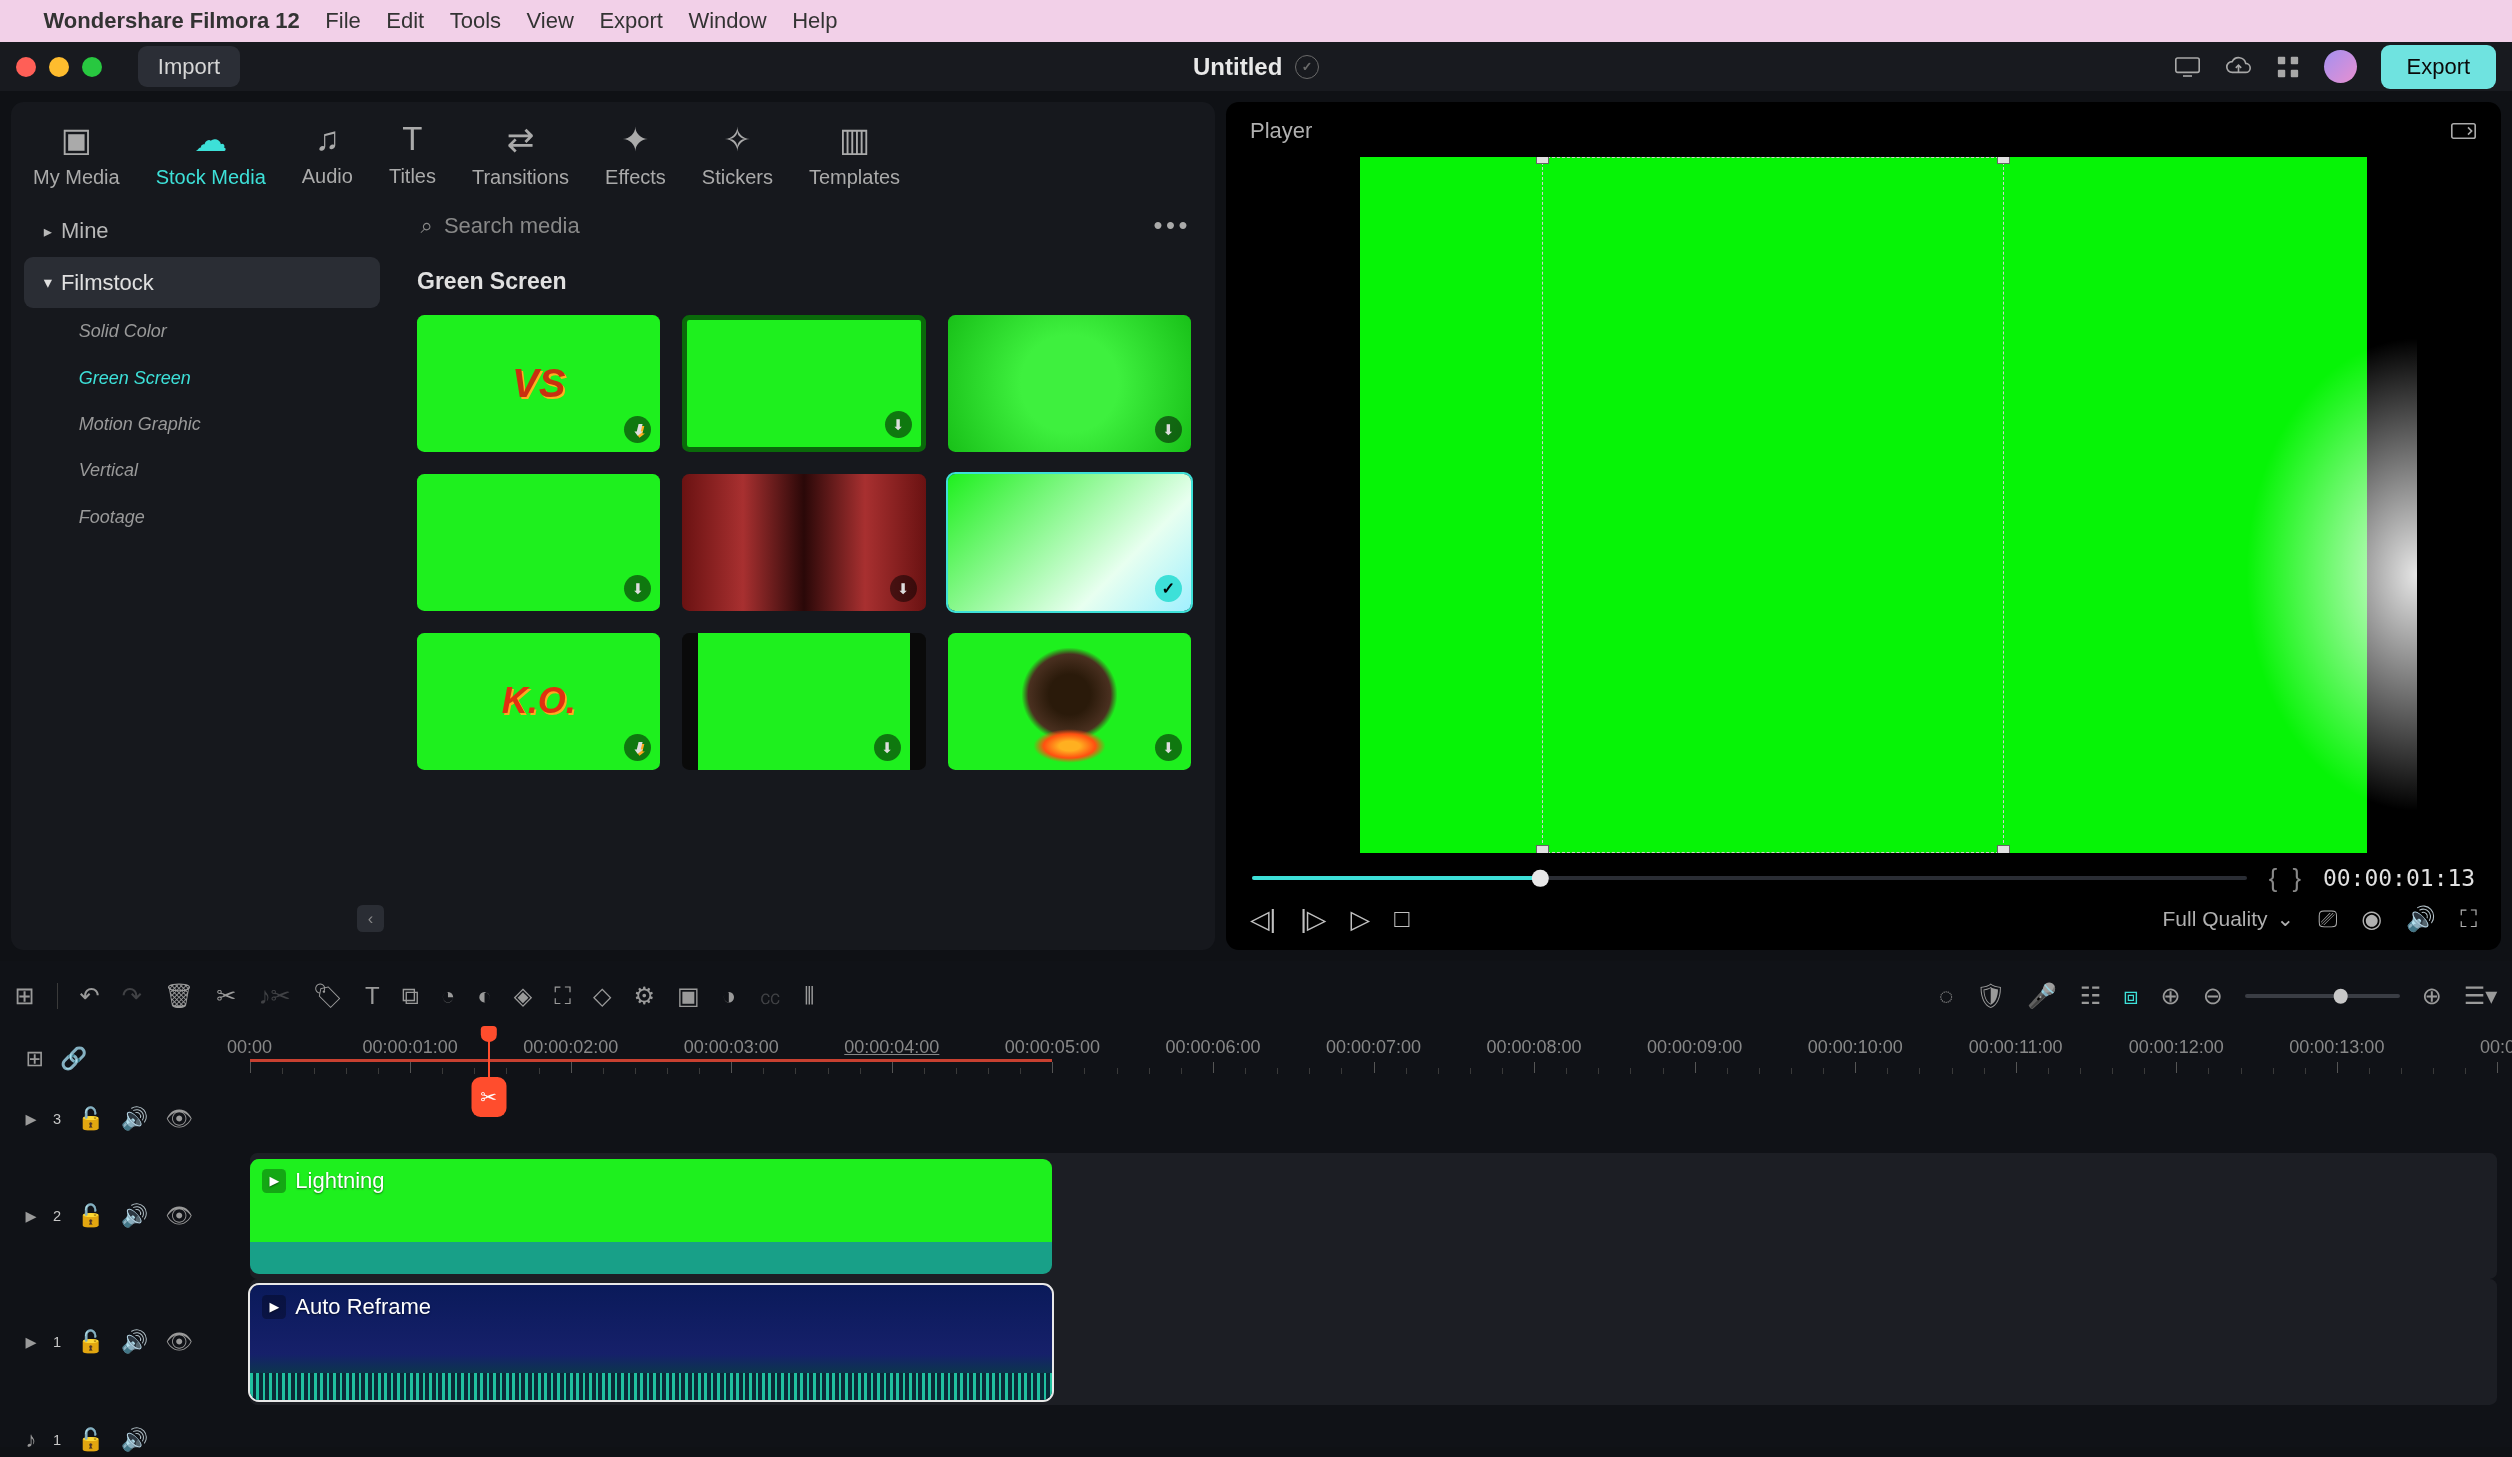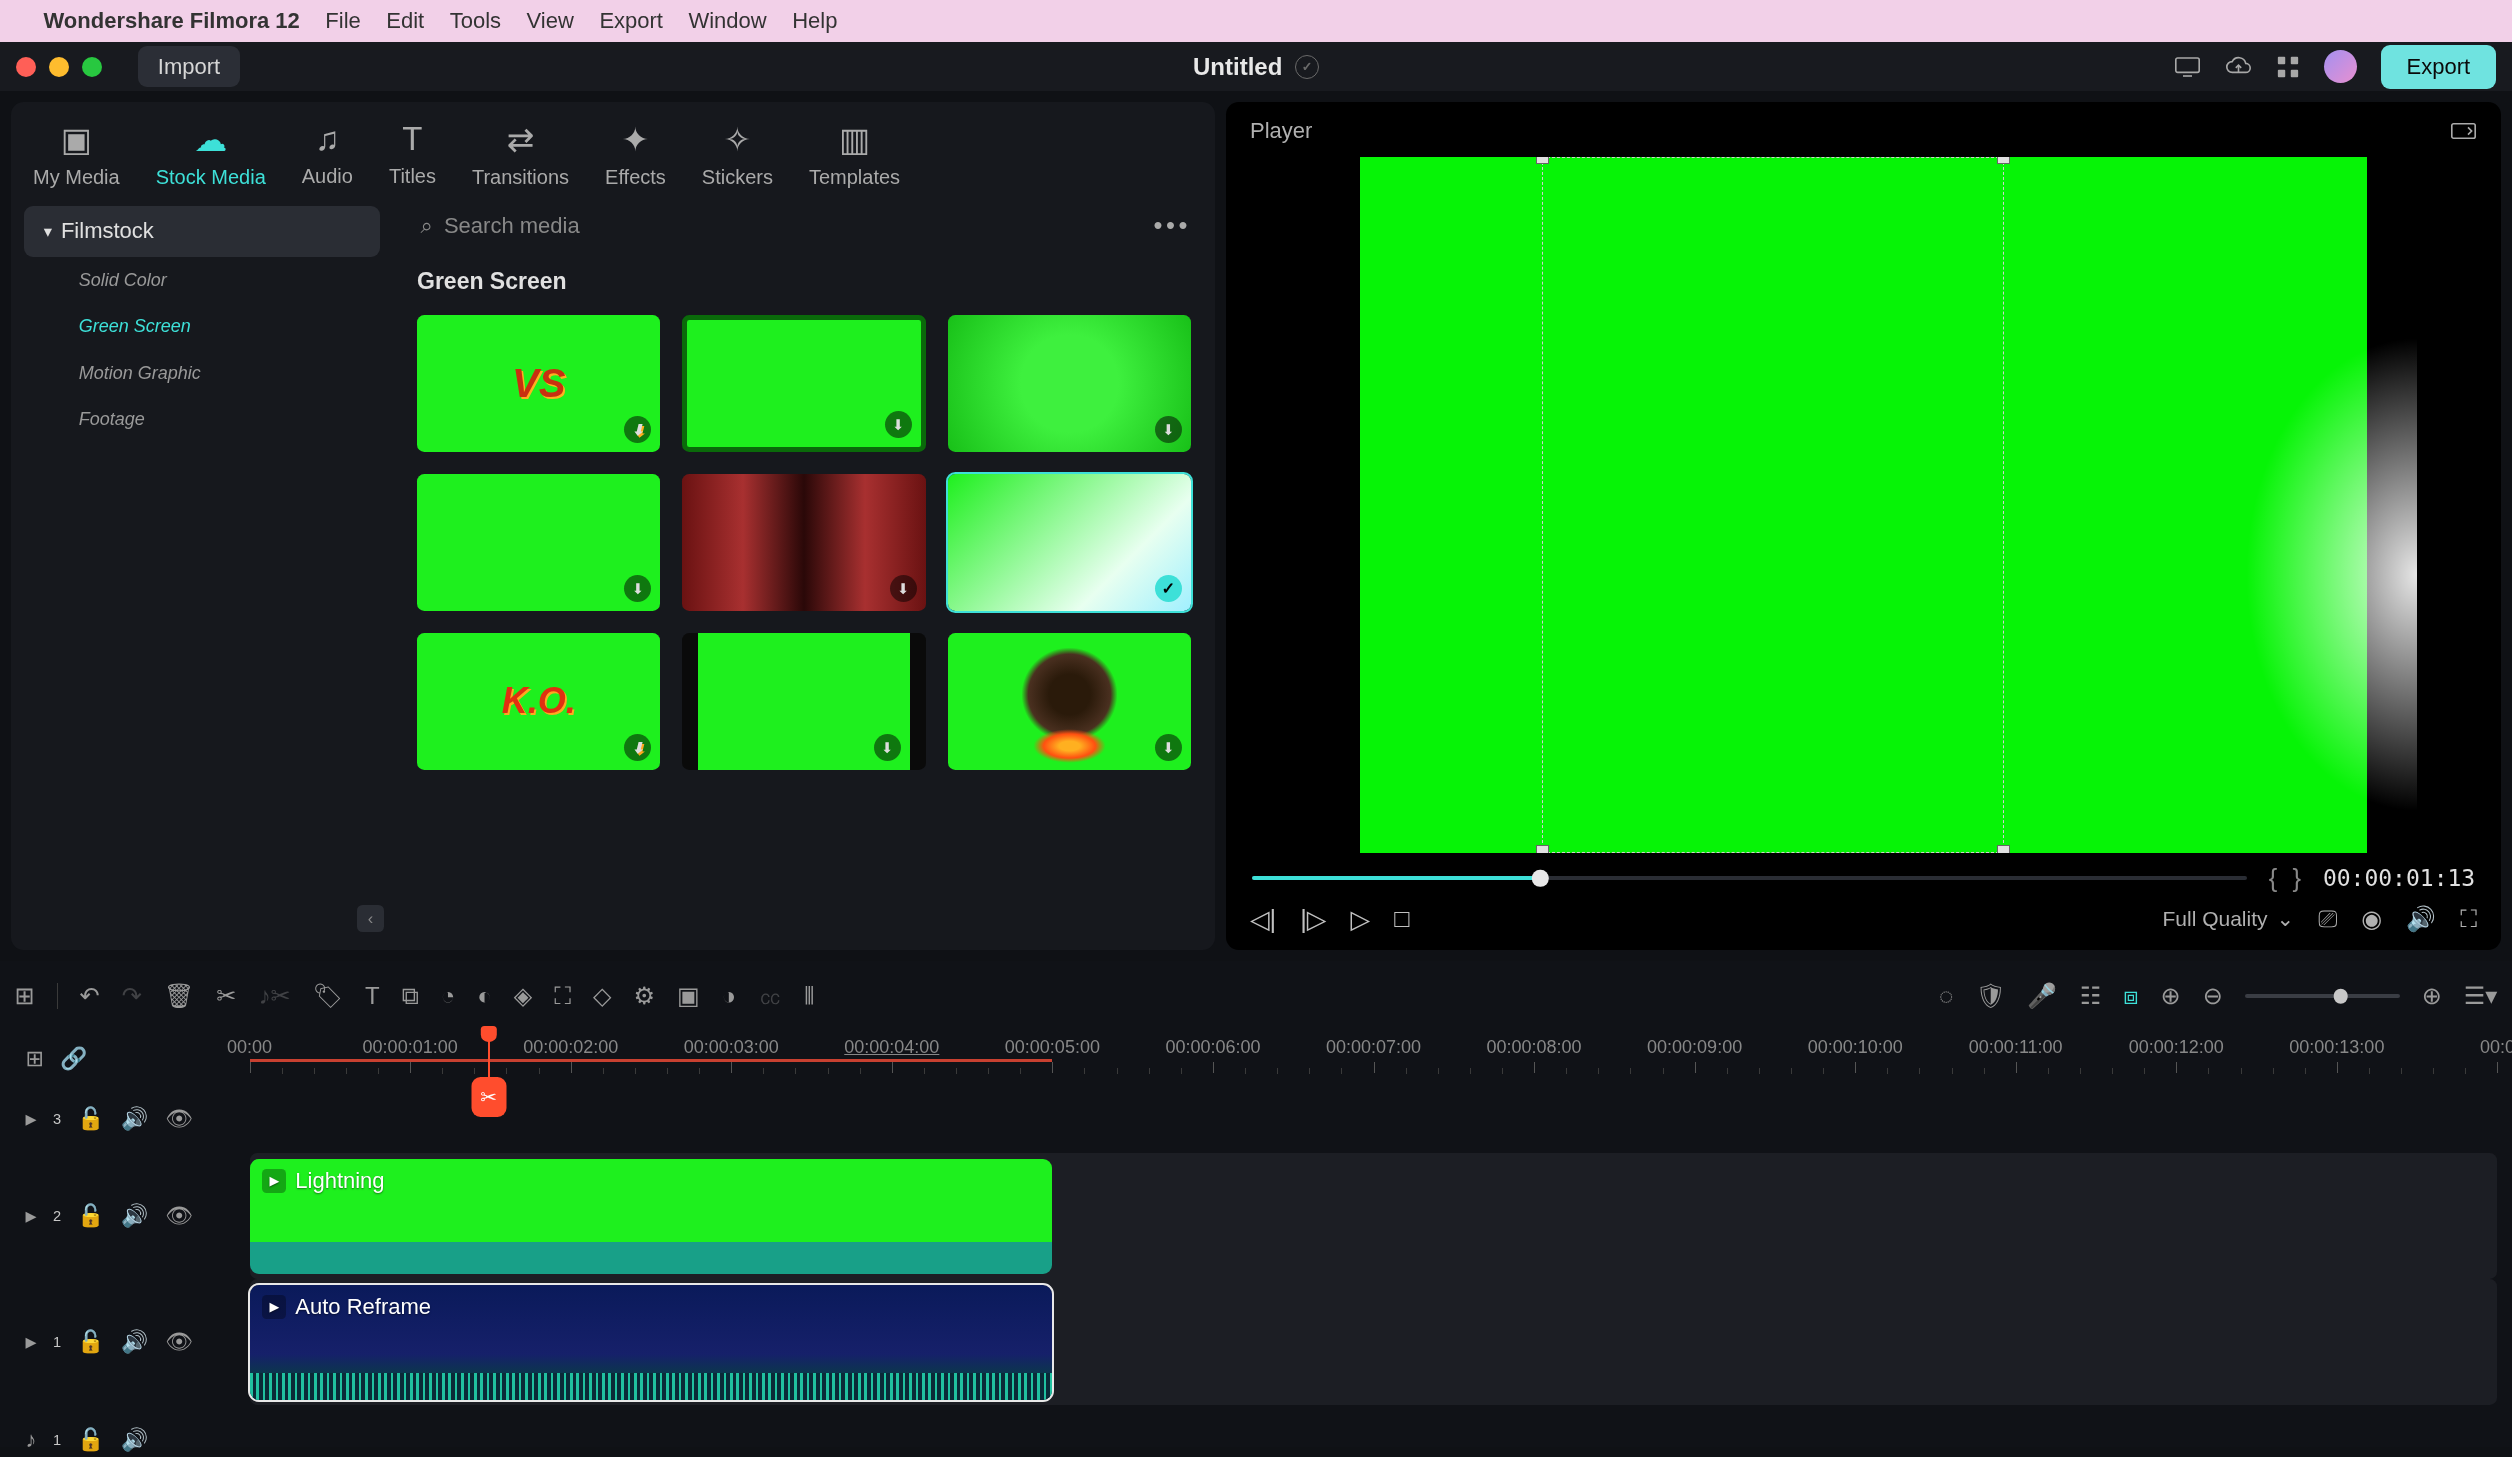--- a/index.html
+++ b/index.html
@@ -211,24 +211,26 @@
           <span class="tab-icon">✧</span>
           <span>Stickers</span>
         </div>
       <div class="media-tab">
           <span class="tab-icon">▥</span>
           <span>Templates</span>
         </div>
     </div>
     <div class="media-body">
       <div class="sidebar">
+        <div class="sidebar-item expandable">Mine</div>
         <div class="sidebar-item expanded selected">Filmstock</div>
         <div class="sidebar-subitem">Solid Color</div>
         <div class="sidebar-subitem active">Green Screen</div>
         <div class="sidebar-subitem">Motion Graphic</div>
+        <div class="sidebar-subitem">Vertical</div>
         <div class="sidebar-subitem">Footage</div>
         <div class="collapse-btn">‹</div>
       </div>
       <div class="media-content">
         <div class="search-row">
           <div class="search-box">
             <span>⌕</span>
             <span>Search media</span>
           </div>
           <span class="more-icon">•••</span>

